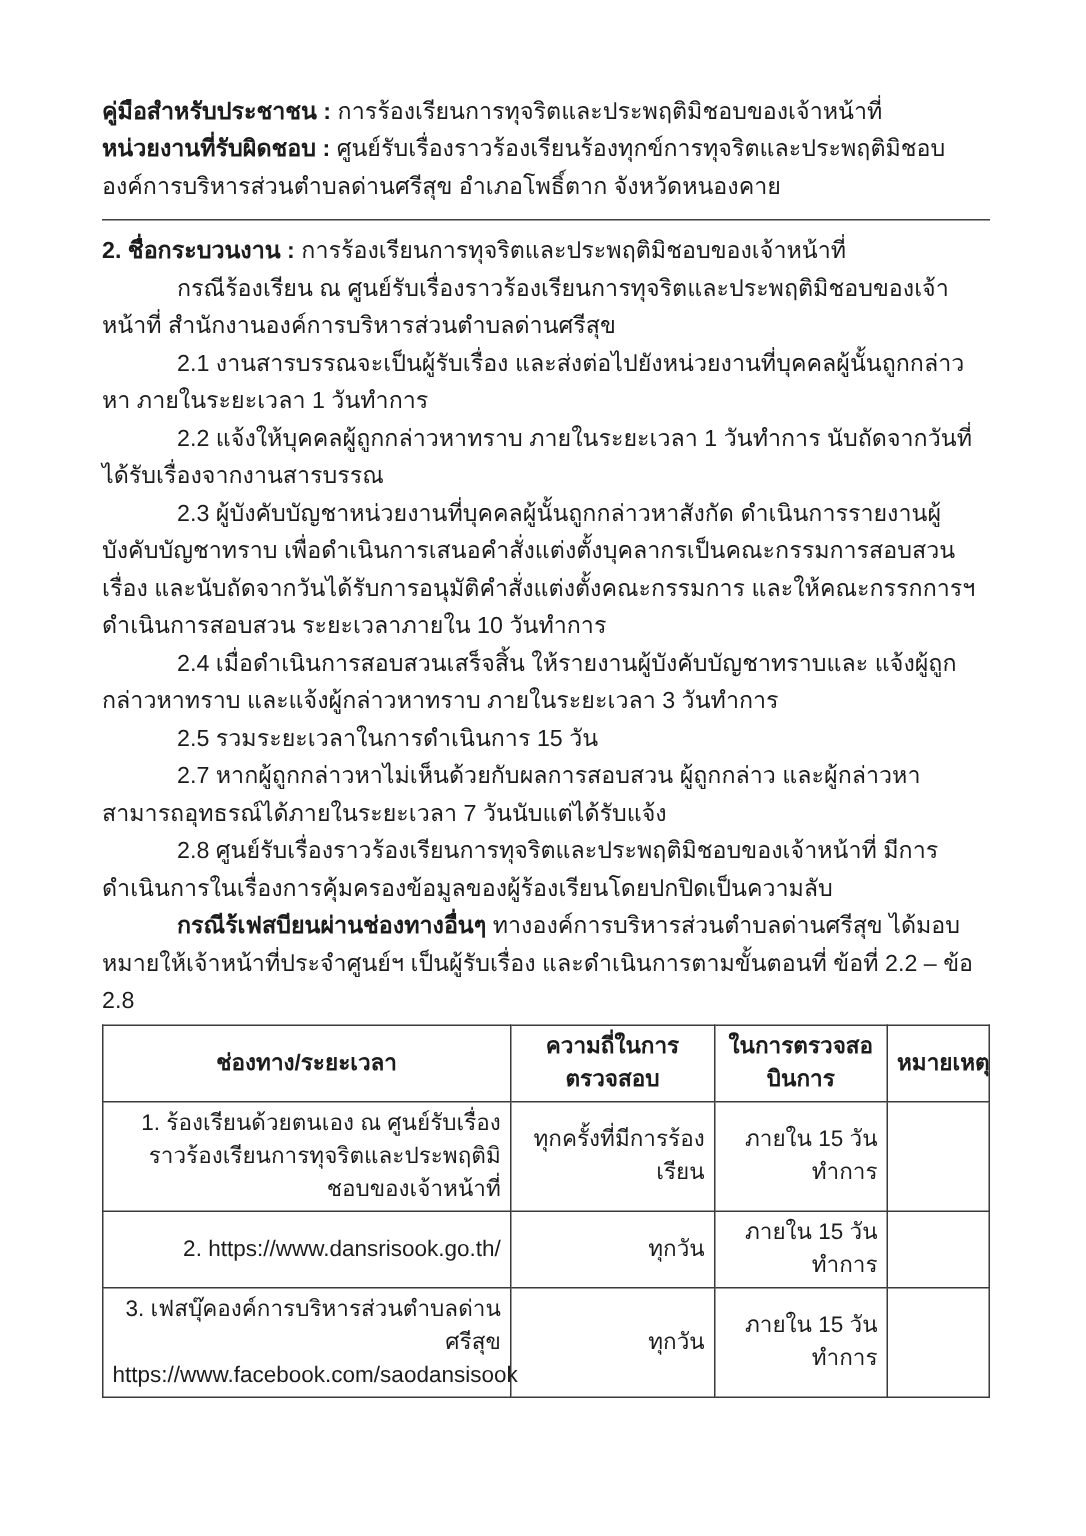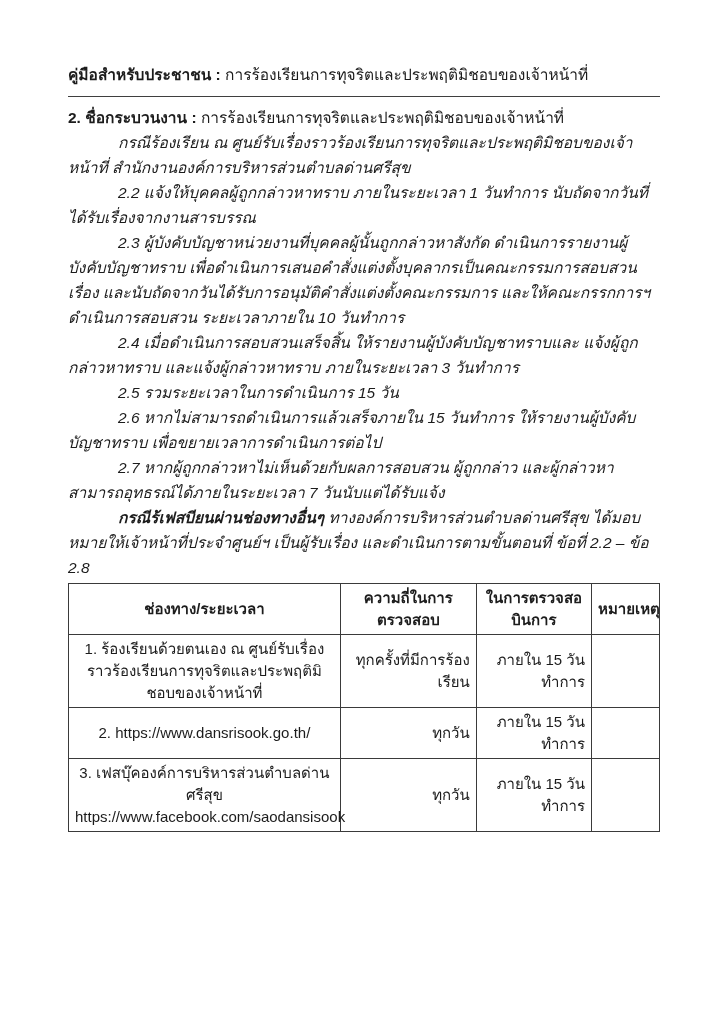--- a/index.html
+++ b/index.html
@@ -21,21 +21,21 @@
     left: 68px;
     top: 62px;
     width: 592px;
   }
   p, .para {
     font-size: 15.5px;
     line-height: 25px;
     color: #1c1c1c;
   }
   .bold { font-weight: 700; }
-  .indent { text-indent: 50px; font-style: italic; }
+  .indent { text-indent: 50px; }
   .rule {
     border: none;
     border-top: 1.5px solid #3f3f3f;
     margin: 9px 0 8px 0;
   }
   table.complaint-table {
     width: 100%;
     border-collapse: collapse;
     margin-top: 3px;
     table-layout: fixed;
@@ -44,48 +44,51 @@
   table.complaint-table td {
     border: 1.5px solid #3a3a3a;
     font-size: 15px;
     line-height: 22px;
     padding: 3px 6px;
     vertical-align: middle;
     color: #1c1c1c;
   }
   table.complaint-table th { font-weight: 700; text-align: center; }
   td.cell-center { text-align: right; }
-  td.cell-left { text-align: center; }
+  td.cell-left { text-align: right; }
   .col-channel  { width: 46%; }
   .col-freq     { width: 23%; }
   .col-duration { width: 19.5%; }
   .col-note     { width: 11.5%; }
 </style>
 </head>
 <body>
 
 <div class="page">
   <div class="content">
 
     <p class="para"><span class="bold">คู่มือสำหรับประชาชน :</span>
       <span>การร้องเรียนการทุจริตและประพฤติมิชอบของเจ้าหน้าที่</span></p>
+    <p class="para"><span class="bold">หน่วยงานที่รับผิดชอบ :</span>
+      <span>ศูนย์รับเรื่องราวร้องเรียนร้องทุกข์การทุจริตและประพฤติมิชอบ องค์การบริหารส่วนตำบลด่านศรีสุข อำเภอโพธิ์ตาก จังหวัดหนองคาย</span></p>
 
     <hr class="rule">
 
     <p class="para"><span class="bold">2. ชื่อกระบวนงาน :</span>
       <span>การร้องเรียนการทุจริตและประพฤติมิชอบของเจ้าหน้าที่</span></p>
 
     <p class="para indent">กรณีร้องเรียน ณ ศูนย์รับเรื่องราวร้องเรียนการทุจริตและประพฤติมิชอบของเจ้าหน้าที่ สำนักงานองค์การบริหารส่วนตำบลด่านศรีสุข</p>
 
+    <p class="para indent">2.1 งานสารบรรณจะเป็นผู้รับเรื่อง และส่งต่อไปยังหน่วยงานที่บุคคลผู้นั้นถูกกล่าวหา ภายในระยะเวลา 1 วันทำการ</p>
     <p class="para indent">2.2 แจ้งให้บุคคลผู้ถูกกล่าวหาทราบ ภายในระยะเวลา 1 วันทำการ นับถัดจากวันที่ได้รับเรื่องจากงานสารบรรณ</p>
     <p class="para indent">2.3 ผู้บังคับบัญชาหน่วยงานที่บุคคลผู้นั้นถูกกล่าวหาสังกัด ดำเนินการรายงานผู้บังคับบัญชาทราบ เพื่อดำเนินการเสนอคำสั่งแต่งตั้งบุคลากรเป็นคณะกรรมการสอบสวนเรื่อง และนับถัดจากวันได้รับการอนุมัติคำสั่งแต่งตั้งคณะกรรมการ และให้คณะกรรกการฯ ดำเนินการสอบสวน ระยะเวลาภายใน 10 วันทำการ</p>
     <p class="para indent">2.4 เมื่อดำเนินการสอบสวนเสร็จสิ้น ให้รายงานผู้บังคับบัญชาทราบและ แจ้งผู้ถูกกล่าวหาทราบ และแจ้งผู้กล่าวหาทราบ ภายในระยะเวลา 3 วันทำการ</p>
     <p class="para indent">2.5 รวมระยะเวลาในการดำเนินการ 15 วัน</p>
-    <p class="para indent">2.6 หากไม่สามารถดำเนินการแล้วเสร็จภายใน 15 วันทำการ ให้รายงานผู้บังคับบัญชาทราบ เพื่อขยายเวลาการดำเนินการต่อไป</p>
     <p class="para indent">2.7 หากผู้ถูกกล่าวหาไม่เห็นด้วยกับผลการสอบสวน ผู้ถูกกล่าว และผู้กล่าวหา สามารถอุทธรณ์ได้ภายในระยะเวลา 7 วันนับแต่ได้รับแจ้ง</p>
+    <p class="para indent">2.8 ศูนย์รับเรื่องราวร้องเรียนการทุจริตและประพฤติมิชอบของเจ้าหน้าที่ มีการดำเนินการในเรื่องการคุ้มครองข้อมูลของผู้ร้องเรียนโดยปกปิดเป็นความลับ</p>
 
     <p class="para indent"><span class="bold">กรณีร้เฟสบียนผ่านช่องทางอื่นๆ</span>
       <span>ทางองค์การบริหารส่วนตำบลด่านศรีสุข ได้มอบหมายให้เจ้าหน้าที่ประจำศูนย์ฯ เป็นผู้รับเรื่อง และดำเนินการตามขั้นตอนที่ ข้อที่ 2.2 – ข้อ 2.8</span></p>
 
 
     <table class="complaint-table">
       <colgroup>
         <col class="col-channel">
           <col class="col-freq">
           <col class="col-duration">

